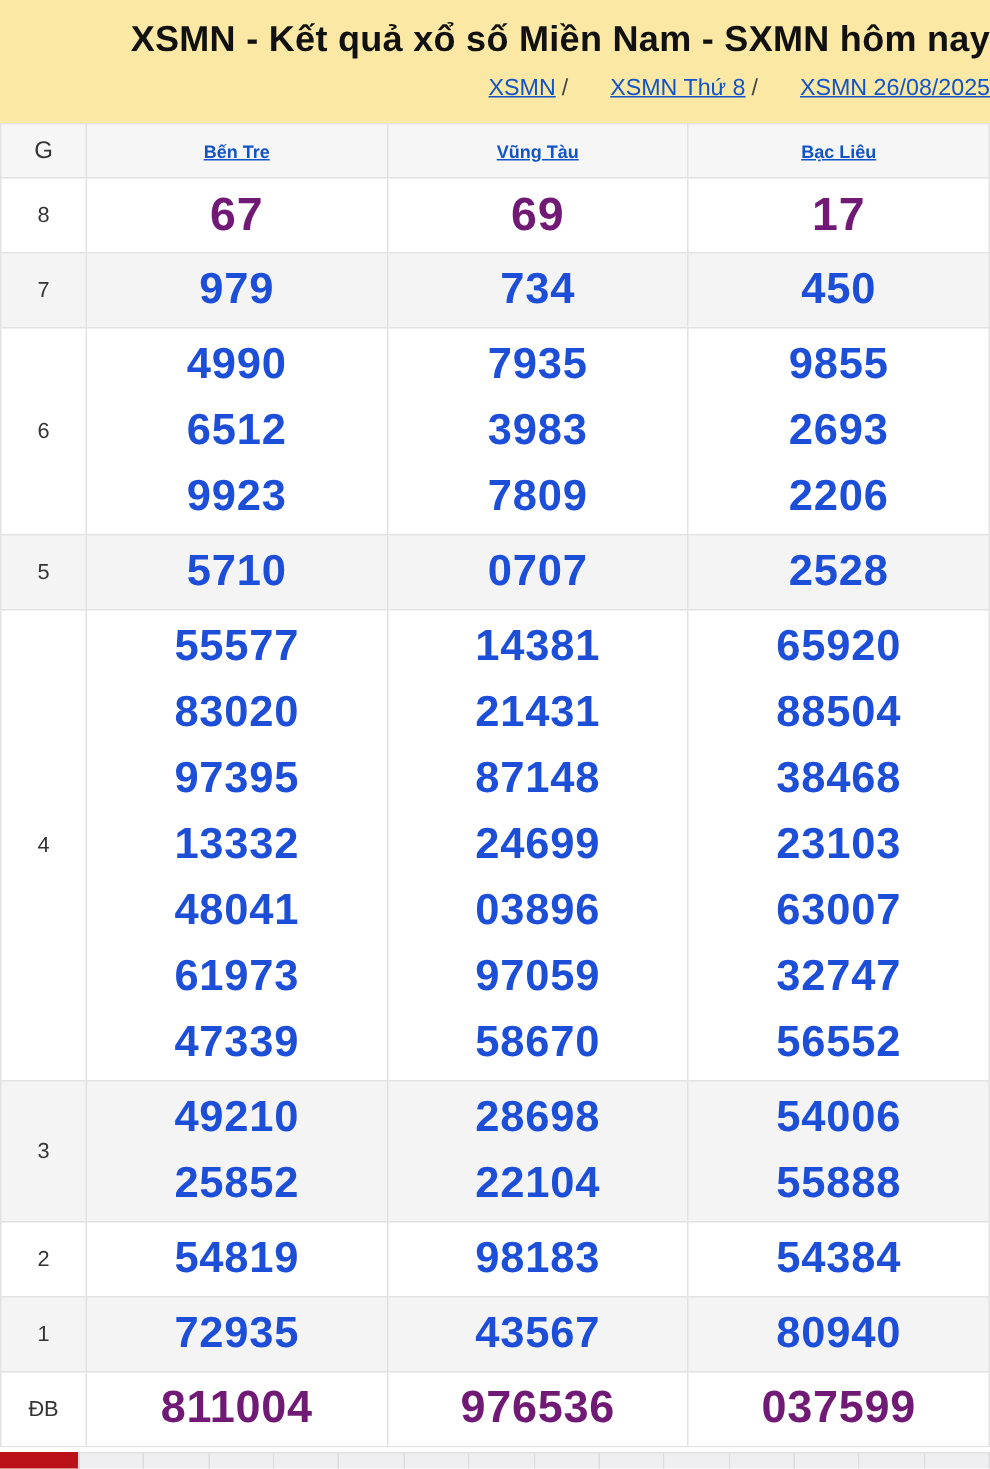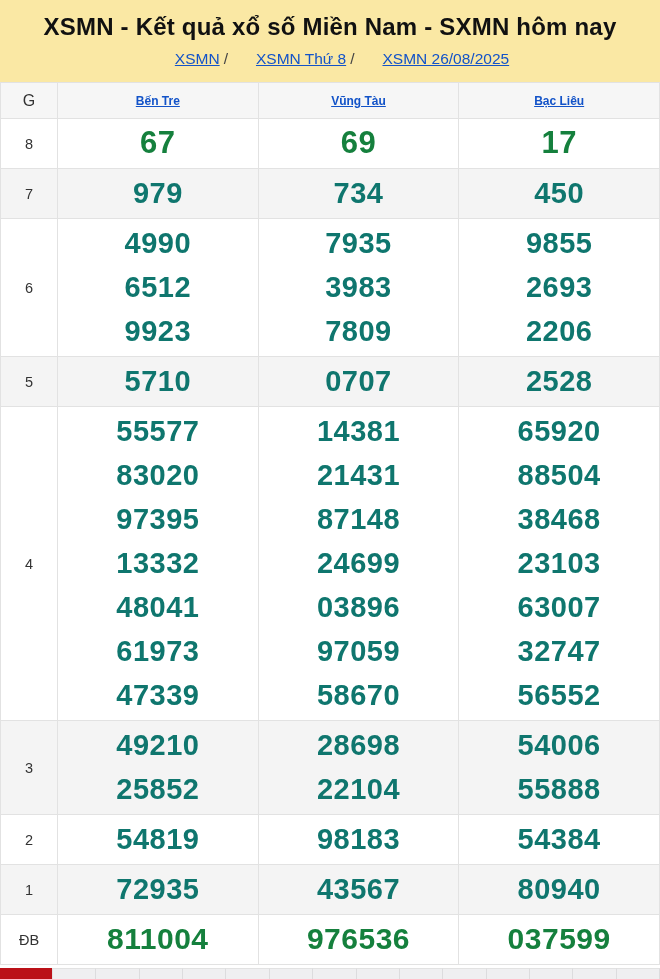--- a/index.html
+++ b/index.html
@@ -8,21 +8,21 @@
     font-family: "Liberation Sans", "DejaVu Sans", sans-serif;
     width: 660px; height: 979px; overflow: hidden; position: relative;
   }
   .page { width: 660px; height: 979px; overflow: hidden; }
 
   
   .banner {
     background: #FAE8A4;
     width: 100%;
     height: 82px;
-    text-align: center;
+    text-align: right;
     padding-top: 13px;
   }
   .banner h1 {
     font-size: 24px;
     font-weight: bold;
     color: #111111;
     letter-spacing: 0.2px;
   }
   .breadcrumb {
     margin-top: 9px;
@@ -60,25 +60,25 @@
   tbody tr.alt { background: #F4F4F4; }
   tbody td.gcol {
     font-size: 14.5px;
     color: #333333;
     font-weight: normal;
   }
   td.prize-cell { padding: 2px 0 3px 0; }
   .val {
     font-size: 29px;
     font-weight: bold;
-    color: #0f766e;
+    color: #1d4ed8;
     line-height: 44px;
     letter-spacing: 0.5px;
   }
-  tr.hl .val { color: #15803d; font-size: 31px; }
+  tr.hl .val { color: #701a75; font-size: 31px; }
   tr[data-name="prize-row-DB"] .val { font-size: 30px; }
 
   
   .next-strip {
     display: flex;
     height: 17px;
     border-top: 3px solid #ffffff;
     background: #ffffff;
   }
   .next-strip .red-cell {

